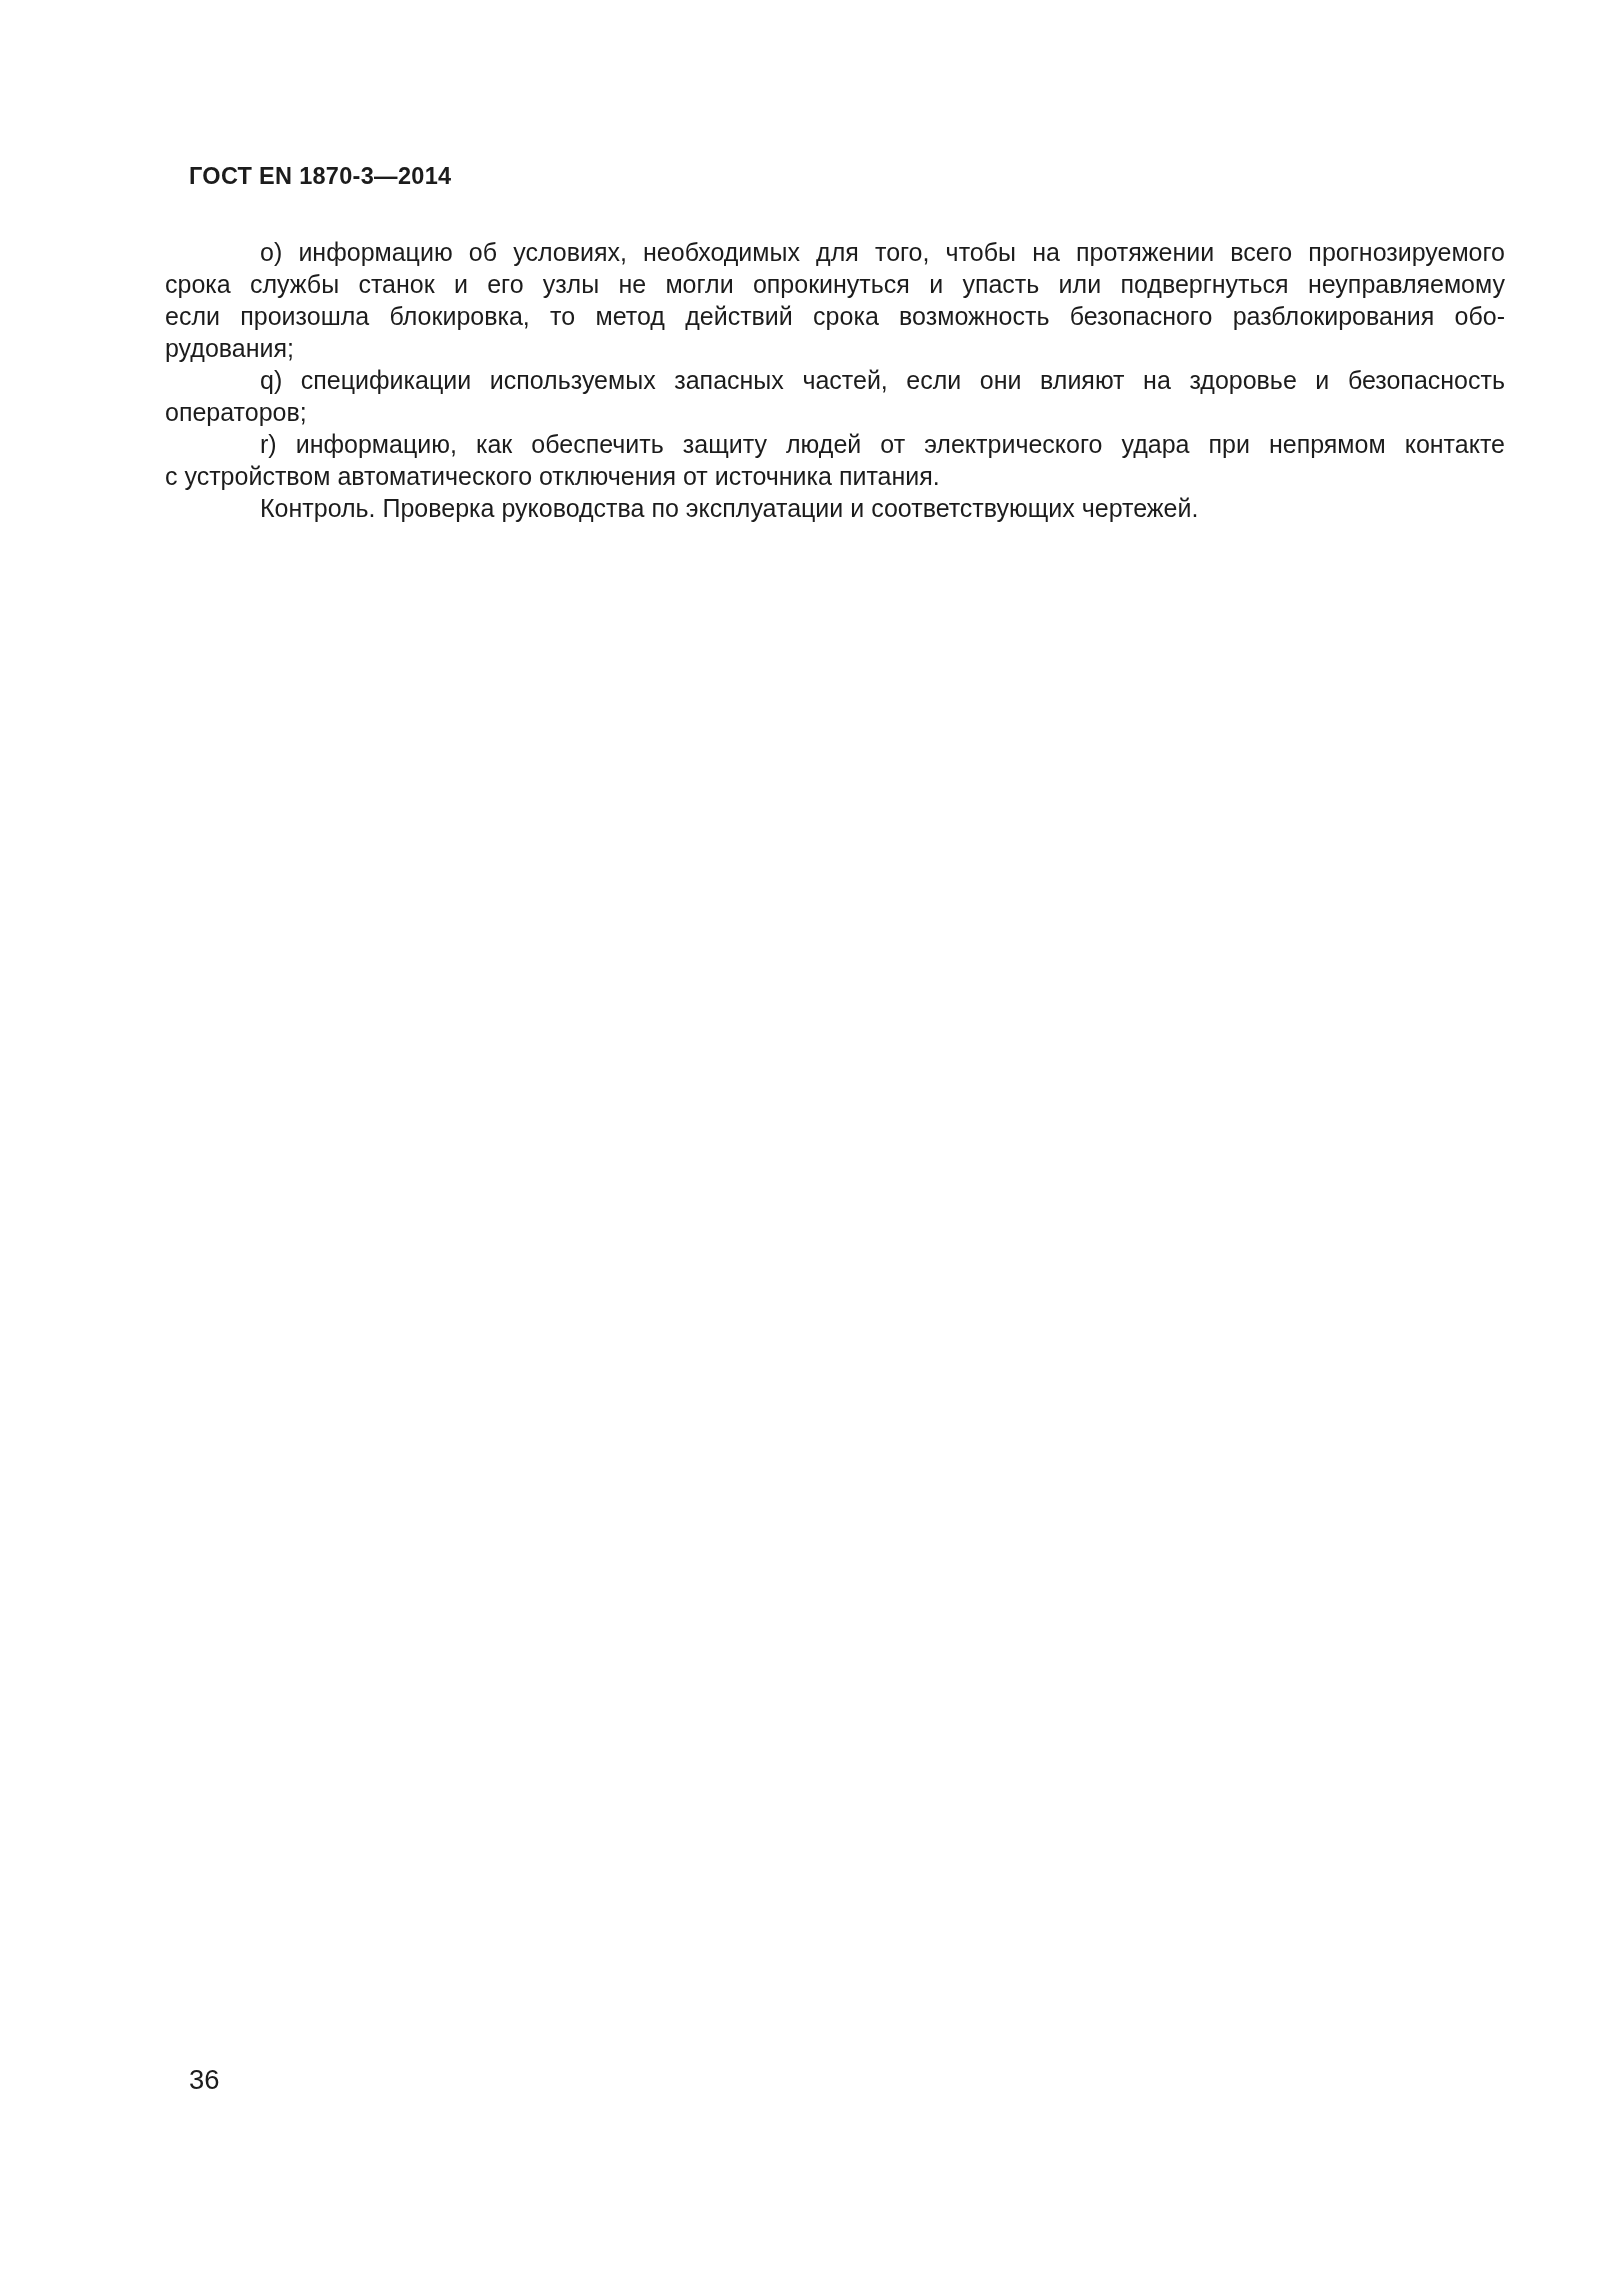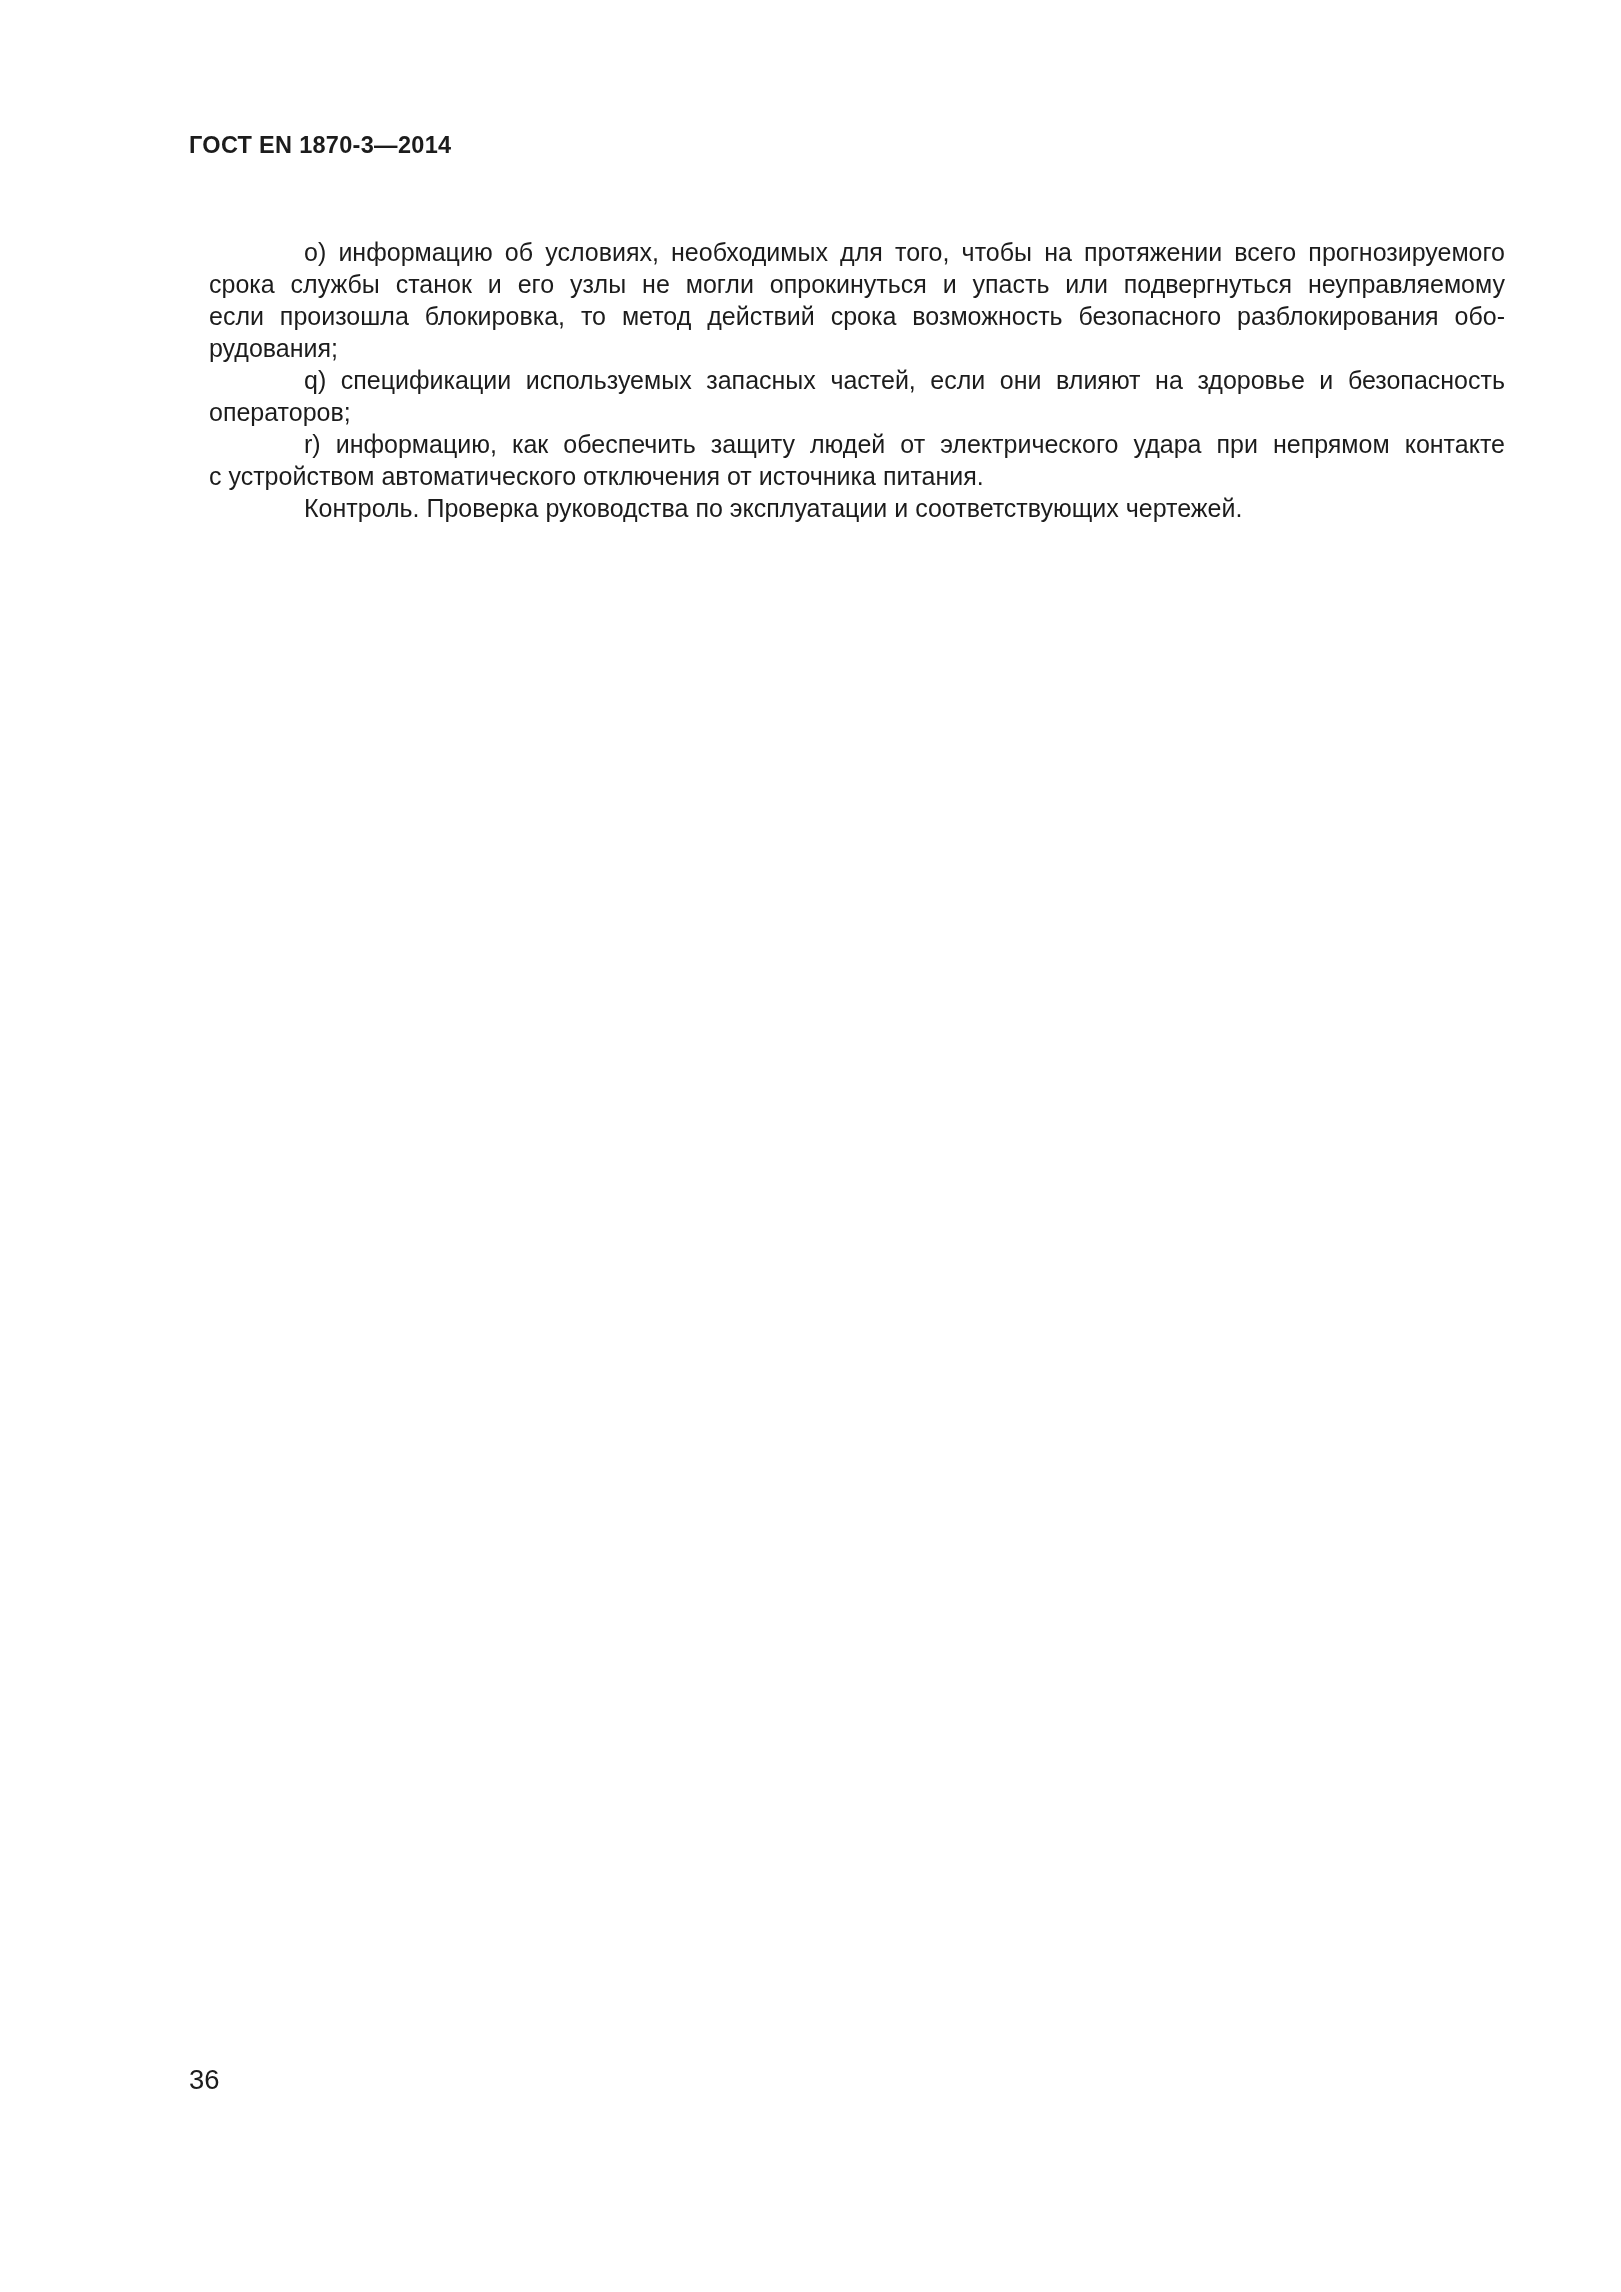--- a/index.html
+++ b/index.html
@@ -12,41 +12,40 @@
     width: 1621px;
     height: 2293px;
     background: #ffffff;
     overflow: hidden;
     font-family: "Liberation Sans", "DejaVu Sans", sans-serif;
     color: #1c1c1c;
   }
   .doc-header {
     position: absolute;
     left: 189px;
-    top: 132px;
+    top: 163px;
     font-size: 23.5px;
     font-weight: bold;
     letter-spacing: 0.3px;
     white-space: nowrap;
   }
   .body-text {
     position: absolute;
     left: 165px;
     top: 236px;
     width: 1340px;
     font-size: 25px;
     line-height: 32px;
   }
   .paragraph {
     margin: 0;
     padding: 0;
   }
   .line {
     text-align: left;
-    margin-left: 44px;
   }
   .line.indent {
     text-indent: 95px;
   }
   .line.justify {
     text-align: justify;
     text-align-last: justify;
   }
   .bold {
     font-weight: normal;

